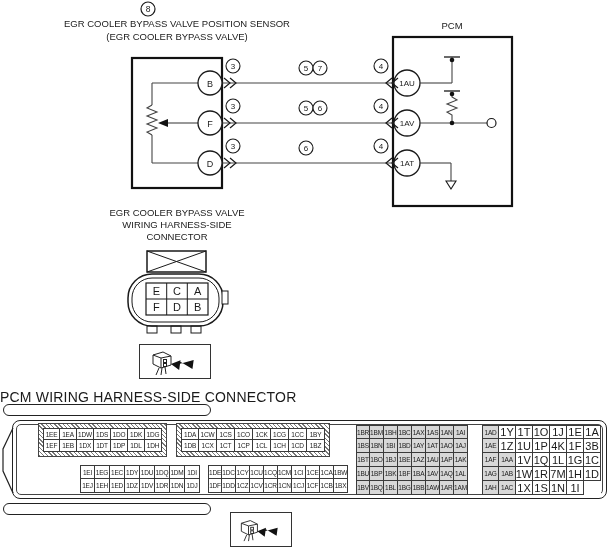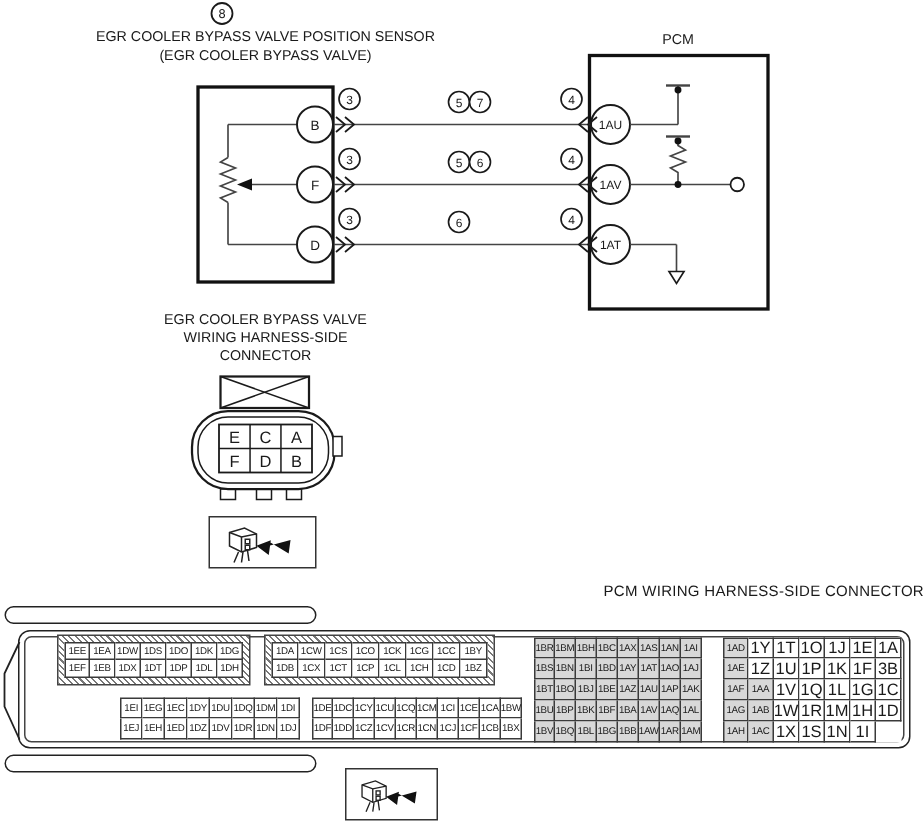--- a/index.html
+++ b/index.html
@@ -1,21 +1,21 @@
 <!DOCTYPE html>
 <html><head>
 <meta charset="utf-8">
 <style>
   html,body{margin:0;padding:0;}
   body{width:616px;height:549px;background:#fff;position:relative;overflow:hidden;
        font-family:"Liberation Sans", sans-serif;color:#1a1a1a;}
   svg text{font-family:"Liberation Sans", sans-serif;fill:#1a1a1a;}
   .abs{position:absolute;}
   
-  #pcm-title{left:0;top:389px;width:616px;text-align:right;font-size:10px;letter-spacing:.2px;}
+  #pcm-title{left:0;top:389px;width:616px;text-align:left;font-size:14px;letter-spacing:.2px;}
   .bar{border:1.5px solid #222;border-radius:6px;background:#fff;}
   #topbar{left:3px;top:404px;width:206px;height:10px;}
   #botbar{left:3px;top:503px;width:206px;height:10px;}
   #body-outer{left:12px;top:420px;width:593px;height:77px;border:1.5px solid #222;border-radius:8px;background:#fff;}
   #body-inner{left:16px;top:424px;width:585px;height:69px;border:1px solid #444;border-radius:5px;}
   .hatch{background:repeating-linear-gradient(45deg,#777 0 1px,#fff 1px 3px);border:1px solid #444;padding:4px;}
   #hatch1{left:38px;top:423px;}
   #hatch2{left:176px;top:423px;}
   .block{display:grid;background:#fff;}
   .block .c{border-right:1px solid #3a3a3a;border-bottom:1px solid #3a3a3a;background:#fff;
@@ -317,35 +317,35 @@
     <div class="c ft big">1Y</div>
     <div class="c ft big">1T</div>
     <div class="c ft big">1O</div>
     <div class="c ft big">1J</div>
     <div class="c ft big">1E</div>
     <div class="c ft big">1A</div>
     <div class="c fl shaded">1AE</div>
     <div class="c big">1Z</div>
     <div class="c big">1U</div>
     <div class="c big">1P</div>
-    <div class="c big">1K</div>
+    <div class="c big">4K</div>
     <div class="c big">1F</div>
     <div class="c big">3B</div>
     <div class="c fl shaded">1AF</div>
     <div class="c shaded">1AA</div>
     <div class="c big">1V</div>
     <div class="c big">1Q</div>
     <div class="c big">1L</div>
     <div class="c big">1G</div>
     <div class="c big">1C</div>
     <div class="c fl shaded">1AG</div>
     <div class="c shaded">1AB</div>
     <div class="c big">1W</div>
     <div class="c big">1R</div>
-    <div class="c big">1M</div>
+    <div class="c big">7M</div>
     <div class="c big">1H</div>
     <div class="c big">1D</div>
     <div class="c fl shaded">1AH</div>
     <div class="c shaded">1AC</div>
     <div class="c big">1X</div>
     <div class="c big">1S</div>
     <div class="c big">1N</div>
     <div class="c big">1I</div>
     <div class="c empty"></div>
   </div>

